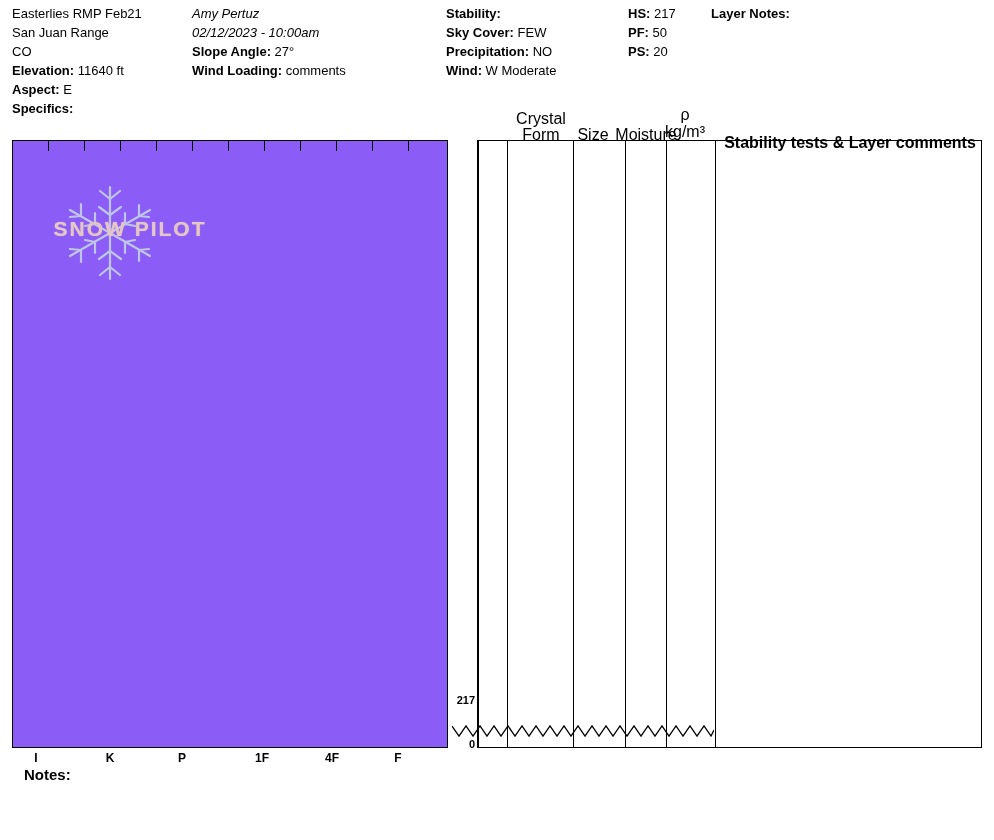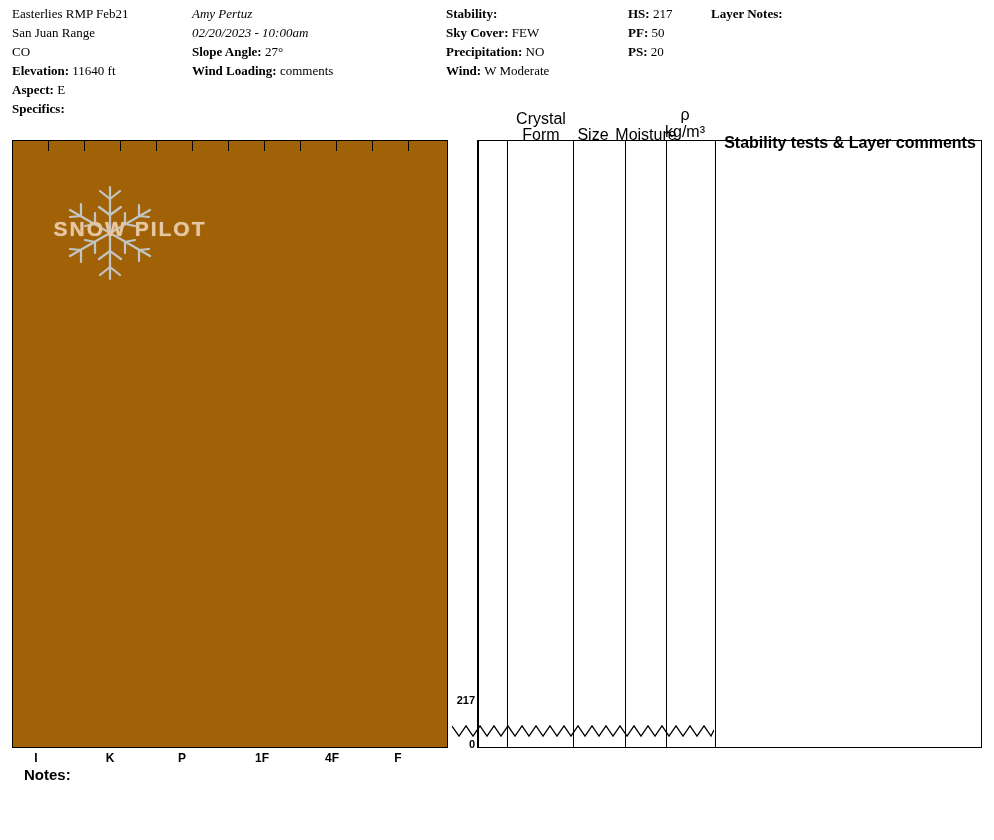--- a/index.html
+++ b/index.html
@@ -16,21 +16,20 @@
     color: #000000;
     overflow: hidden;
   }
 
   
   .header {
     position: absolute;
     left: 0; top: 0;
     width: 882px;
     height: 112px;
-    font-family: Liberation Serif, serif;
   }
   .hdr-col {
     position: absolute;
     top: 4px;
   }
   .hdr-line {
     line-height: 19px;
     white-space: nowrap;
   }
   .lbl {
@@ -49,21 +48,21 @@
 
   
   .graph {
     position: absolute;
     left: 12px;
     top: 140px;
     width: 436px;
     height: 608px;
     border: 1px solid #000;
     box-sizing: border-box;
-    background: #a16207;
+    background: #8b5cf6;
   }
   .tick {
     position: absolute;
     top: 0;
     width: 1px;
     height: 10px;
     background: #000;
   }
   .hardness-axis {
     position: absolute;
@@ -199,21 +198,21 @@
       <span class="lbl">Specifics:</span>
       <span class="val"></span>
     </div>
   </div>
 
   <div class="hdr-col col-b">
     <div class="hdr-line italic">
       <span class="val">Amy  Pertuz</span>
     </div>
     <div class="hdr-line italic">
-      <span class="val">02/20/2023 - 10:00am</span>
+      <span class="val">02/12/2023 - 10:00am</span>
     </div>
     <div class="hdr-line">
       <span class="lbl">Slope Angle:</span>
       <span class="val">27°</span>
     </div>
     <div class="hdr-line">
       <span class="lbl">Wind Loading:</span>
       <span class="val">comments</span>
     </div>
   </div>

